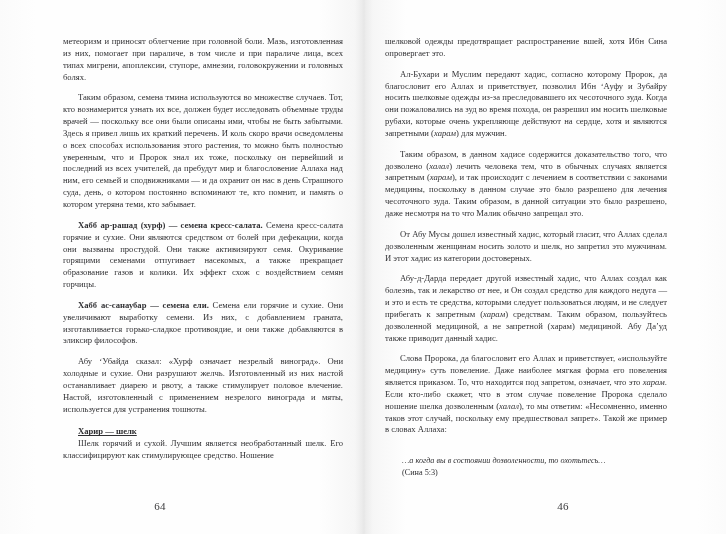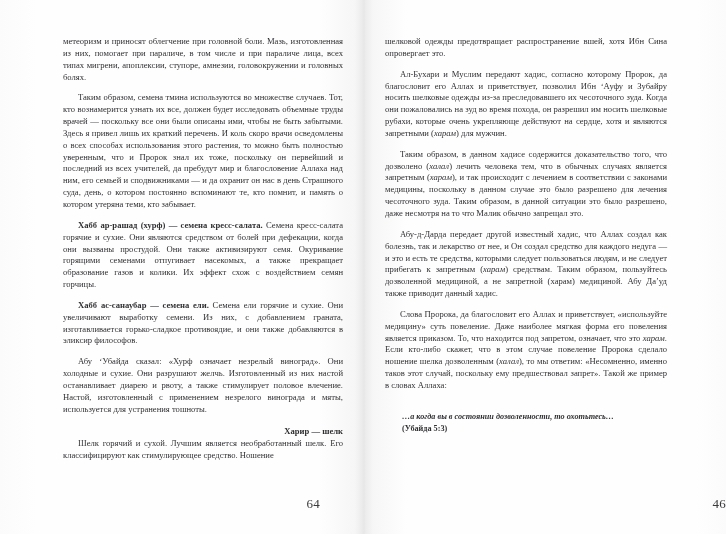--- a/index.html
+++ b/index.html
@@ -97,49 +97,49 @@
 
   .term-it { font-style: italic; }
 
   
   .subhead {
     font-weight: bold;
     font-size: 8.6px;
     line-height: 11.85px;
     margin: 11px 0 0 0;
     text-indent: 15px;
-    text-align: right;
+    text-align: left;
+    text-decoration: underline;
   }
 
   
   .quote-block {
     margin: 19px 0 0 0;
     padding-left: 17px;
     font-size: 8.2px;
     line-height: 11.85px;
     text-align: left;
-    font-weight: bold;
   }
   .quote-block .verse {
     font-style: italic;
     display: block;
   }
   .quote-block .ref {
     display: block;
     font-style: normal;
   }
 
   
   .folio {
     position: absolute;
     left: 0;
     right: 0;
     bottom: 28px;
-    text-align: right;
-    font-size: 13px;
+    text-align: center;
+    font-size: 11px;
     color: #3a3a3c;
     letter-spacing: 0.2px;
     margin-top: 46px;
   }
   .page-left  .folio { padding-right: 43px; }
   .page-right .folio { padding-left: 37px; }
 
   
   #topband, #bottomband {
     position: absolute;
@@ -183,28 +183,29 @@
 
   <div class="page page-right">
     <div class="col">
 
       <p class="cont">шелковой одежды предотвращает распространение вшей, хотя Ибн Сина опровергает это.</p>
 
       <p>Ал-Бухари и Муслим передают хадис, согласно которому Пророк, да благословит его Аллах и приветствует, позволил Ибн ‘Ауфу и Зубайру носить шелковые одежды из-за преследовавшего их чесоточного зуда. Когда они пожаловались на зуд во время похода, он разрешил им носить шелковые рубахи, которые очень укрепляюще действуют на сердце, хотя и являются запретными (<span class="term-it">харам</span>) для мужчин.</p>
 
       <p>Таким образом, в данном хадисе содержится доказательство того, что дозволено (<span class="term-it">халал</span>) лечить человека тем, что в обычных случаях является запретным (<span class="term-it">харам</span>), и так происходит с лечением в соответствии с законами медицины, поскольку в данном случае это было разрешено для лечения чесоточного зуда. Таким образом, в данной ситуации это было разрешено, даже несмотря на то что Малик обычно запрещал это.</p>
 
+      <p>От Абу Мусы дошел известный хадис, который гласит, что Аллах сделал дозволенным женщинам носить золото и шелк, но запретил это мужчинам. И этот хадис из категории достоверных.</p>
 
       <p>Абу-д-Дарда передает другой известный хадис, что Аллах создал как болезнь, так и лекарство от нее, и Он создал средство для каждого недуга — и это и есть те средства, которыми следует пользоваться людям, и не следует прибегать к запретным (<span class="term-it">харам</span>) средствам. Таким образом, пользуйтесь дозволенной медициной, а не запретной (харам) медициной. Абу Да’уд также приводит данный хадис.</p>
 
       <p>Слова Пророка, да благословит его Аллах и приветствует, «используйте медицину» суть повеление. Даже наиболее мягкая форма его повеления является приказом. То, что находится под запретом, означает, что это <span class="term-it">харам</span>. Если кто-либо скажет, что в этом случае повеление Пророка сделало ношение шелка дозволенным (<span class="term-it">халал</span>), то мы ответим: «Несомненно, именно таков этот случай, поскольку ему предшествовал запрет». Такой же пример в словах Аллаха:</p>
 
       <div class="quote-block">
         <span class="verse">…а когда вы в состоянии дозволенности, то охотьтесь…</span>
-        <span class="ref">(Убайда 5:3)</span>
+        <span class="ref">(Сина 5:3)</span>
       </div>
 
     </div>
 
     <div class="folio">46</div>
   </div>
 
   <div id="gutter"></div>
   <div id="bottomband"></div>
 

